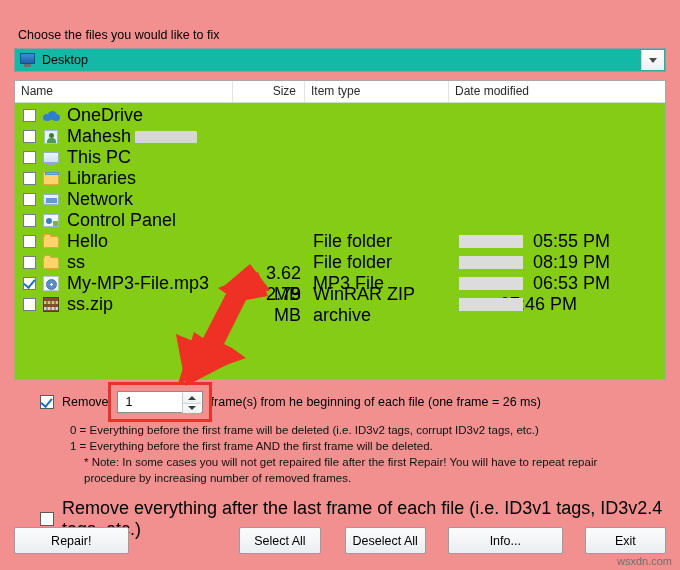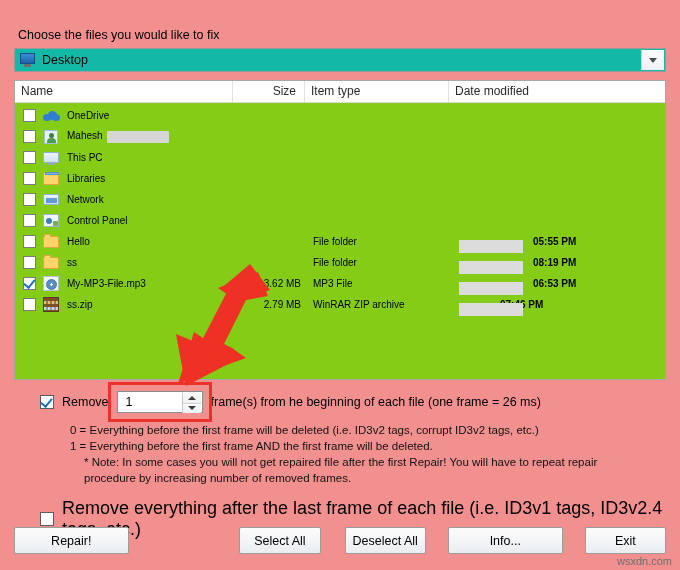--- a/index.html
+++ b/index.html
@@ -108,21 +108,21 @@
   }
   .col-name { width: 218px; }
   .col-size { width: 72px; text-align: right; padding-right: 8px; padding-left: 0; }
   .col-type { width: 144px; }
   .col-date { width: 160px; border-right: none !important; }
   .rows { padding-top: 2px; }
   .row {
     display: flex;
     align-items: center;
     height: 21px;
-    font-size: 10px;
+    font-size: 18px;
   }
   .cb {
     width: 13px; height: 13px;
     border: 1px solid #7a7a7a;
     background: #fff;
     margin: 0 7px 0 8px;
     flex: none;
     position: relative;
     box-sizing: border-box;
   }
@@ -154,21 +154,20 @@
   }
   .type-cell {
     width: 146px;
     padding-left: 2px;
     box-sizing: border-box;
   }
   .date-cell {
     width: 160px;
     box-sizing: border-box;
     position: relative;
-    font-weight: bold;
   }
   .blurred {
     display: inline-block;
     background: #d6d6d6;
     border-radius: 1px;
     height: 12px;
     vertical-align: middle;
   }
   .date-blur {
     position: absolute;

